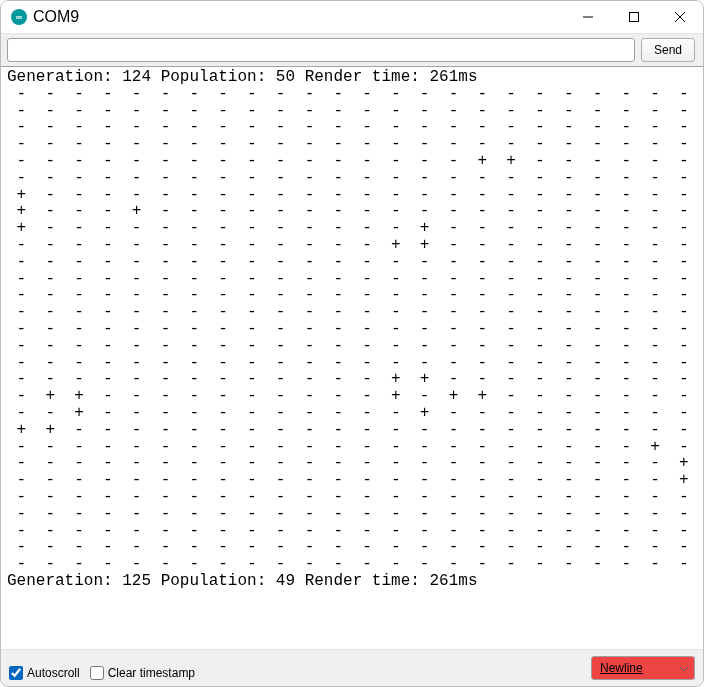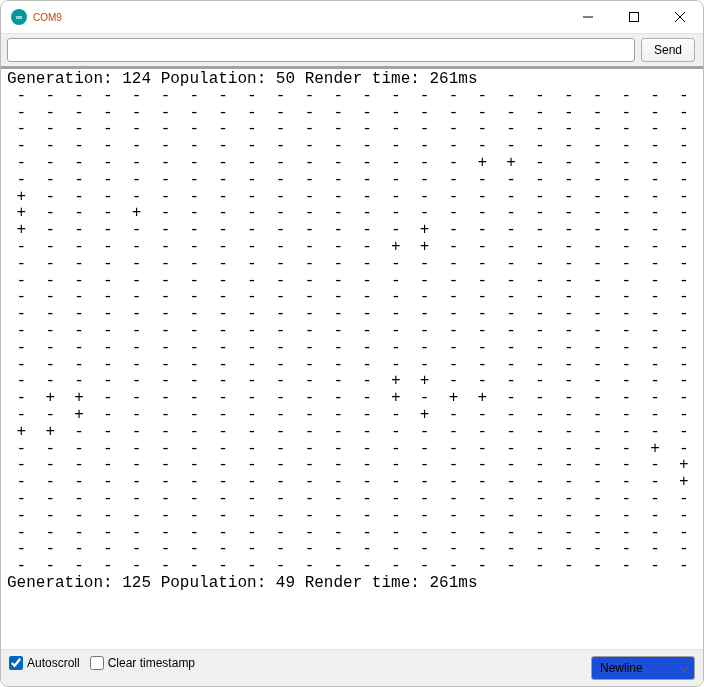--- a/index.html
+++ b/index.html
@@ -1,35 +1,35 @@
 <!DOCTYPE html>
 <html><head>
 <meta charset="utf-8">
 <style>
   * { box-sizing: border-box; margin: 0; padding: 0; }
   html, body { width: 704px; height: 687px; font-family: "Segoe UI", Tahoma, sans-serif; font-size: 12px; background: #ffffff; }
   .window { width: 704px; height: 687px; border: 1px solid #bdbdbd; border-radius: 8px; overflow: hidden; display: flex; flex-direction: column; background: #ffffff; }
   .titlebar { height: 32px; display: flex; align-items: center; padding: 0 0 0 10px; background: #ffffff; }
   .titlebar .app-icon { width: 16px; height: 16px; border-radius: 50%; background: #00979d; color: #fff; display: flex; align-items: center; justify-content: center; font-size: 9px; font-weight: bold; margin-right: 6px; }
-  .titlebar .title { flex: 0 0 auto; font-size: 10px; color: #c2410c; }
+  .titlebar .title { flex: 0 0 auto; font-size: 16px; color: #000000; }
   .titlebar .spacer { flex: 1; }
   .win-btn { width: 46px; height: 32px; display: flex; align-items: center; justify-content: center; background: transparent; border: none; }
   .win-btn svg { display: block; }
-  .input-row { display: flex; align-items: center; gap: 6px; padding: 4px 8px 4px 6px; background: #f0f0f0; border-top: 1px solid #e3e3e3; border-bottom: 3px solid #a3a3a3; }
+  .input-row { display: flex; align-items: center; gap: 6px; padding: 4px 8px 4px 6px; background: #f0f0f0; border-top: 1px solid #e3e3e3; border-bottom: 1px solid #a3a3a3; }
   .text-input { flex: 1; height: 24px; border: 1px solid #a0a0a0; border-radius: 3px; padding: 2px 6px; font-size: 12px; background: #fff; }
   .btn { height: 24px; border: 1px solid #adadad; border-radius: 3px; background: linear-gradient(#fdfdfd,#efefef); padding: 0 12px; font-size: 12px; color: #000; display: flex; align-items: center; justify-content: center; cursor: pointer; }
   .console { flex: 1; overflow: hidden; position: relative; background: #ffffff; display: flex; }
   .console pre { flex: 1; font-family: "Consolas", "Courier New", monospace; font-size: 16px; line-height: 16.8px; white-space: pre; padding: 2px 0 2px 6px; color: #000; }
   .scrollbar { width: 17px; background: #f0f0f0; display: flex; flex-direction: column; align-items: center; padding-bottom: 2px; }
   .scroll-thumb { width: 8px; flex: 0 0 auto; margin-top: auto; height: 40px; background: #cdcdcd; border-radius: 4px; margin-bottom: 2px; }
-  .footer { display: flex; align-items: flex-start; gap: 10px; padding: 6px 8px; background: #f0f0f0; border-top: 1px solid #e3e3e3; }
+  .footer { display: flex; align-items: flex-end; gap: 10px; padding: 6px 8px; background: #f0f0f0; border-top: 1px solid #e3e3e3; }
   .footer .spacer { flex: 1; }
   .chk { display: flex; align-items: center; gap: 4px; font-size: 12px; color: #000; cursor: pointer; }
   .chk input { width: 14px; height: 14px; accent-color: #0067c0; }
-  .select { height: 24px; border: 1px solid #a0a0a0; border-radius: 3px; background: #1d4ed8; font-size: 12px; padding: 0 20px 0 8px; position: relative; display: flex; align-items: center; min-width: 104px; cursor: pointer; }
+  .select { height: 24px; border: 1px solid #a0a0a0; border-radius: 3px; background: #ef4444; font-size: 12px; padding: 0 20px 0 8px; position: relative; display: flex; align-items: center; min-width: 104px; cursor: pointer; text-decoration: underline; }
   .select .arrow { position: absolute; right: 6px; top: 50%; transform: translateY(-50%); }
 </style>
 </head>
 <body>
 
 <div class="window">
 
   <div class="titlebar">
     <div class="app-icon">∞</div>
     <div class="title">COM9</div>

